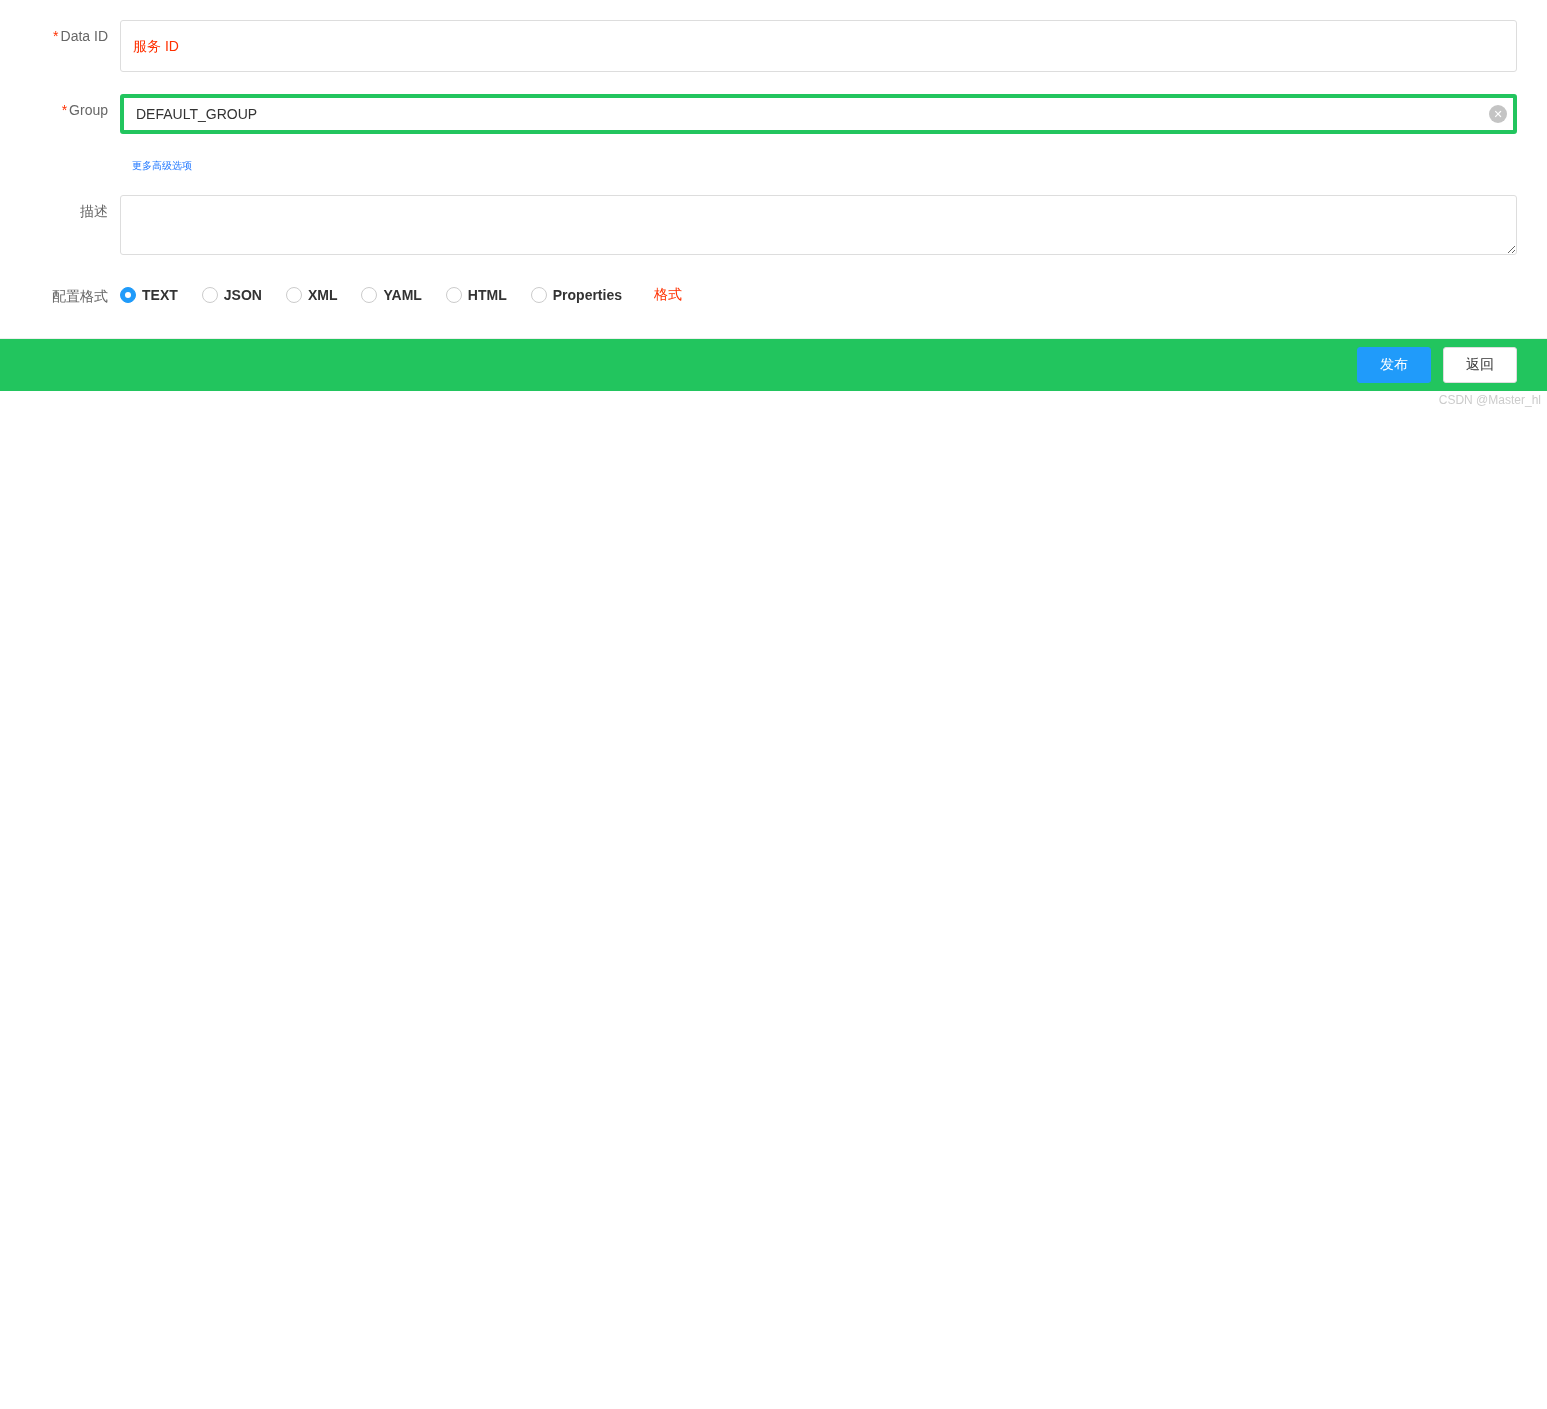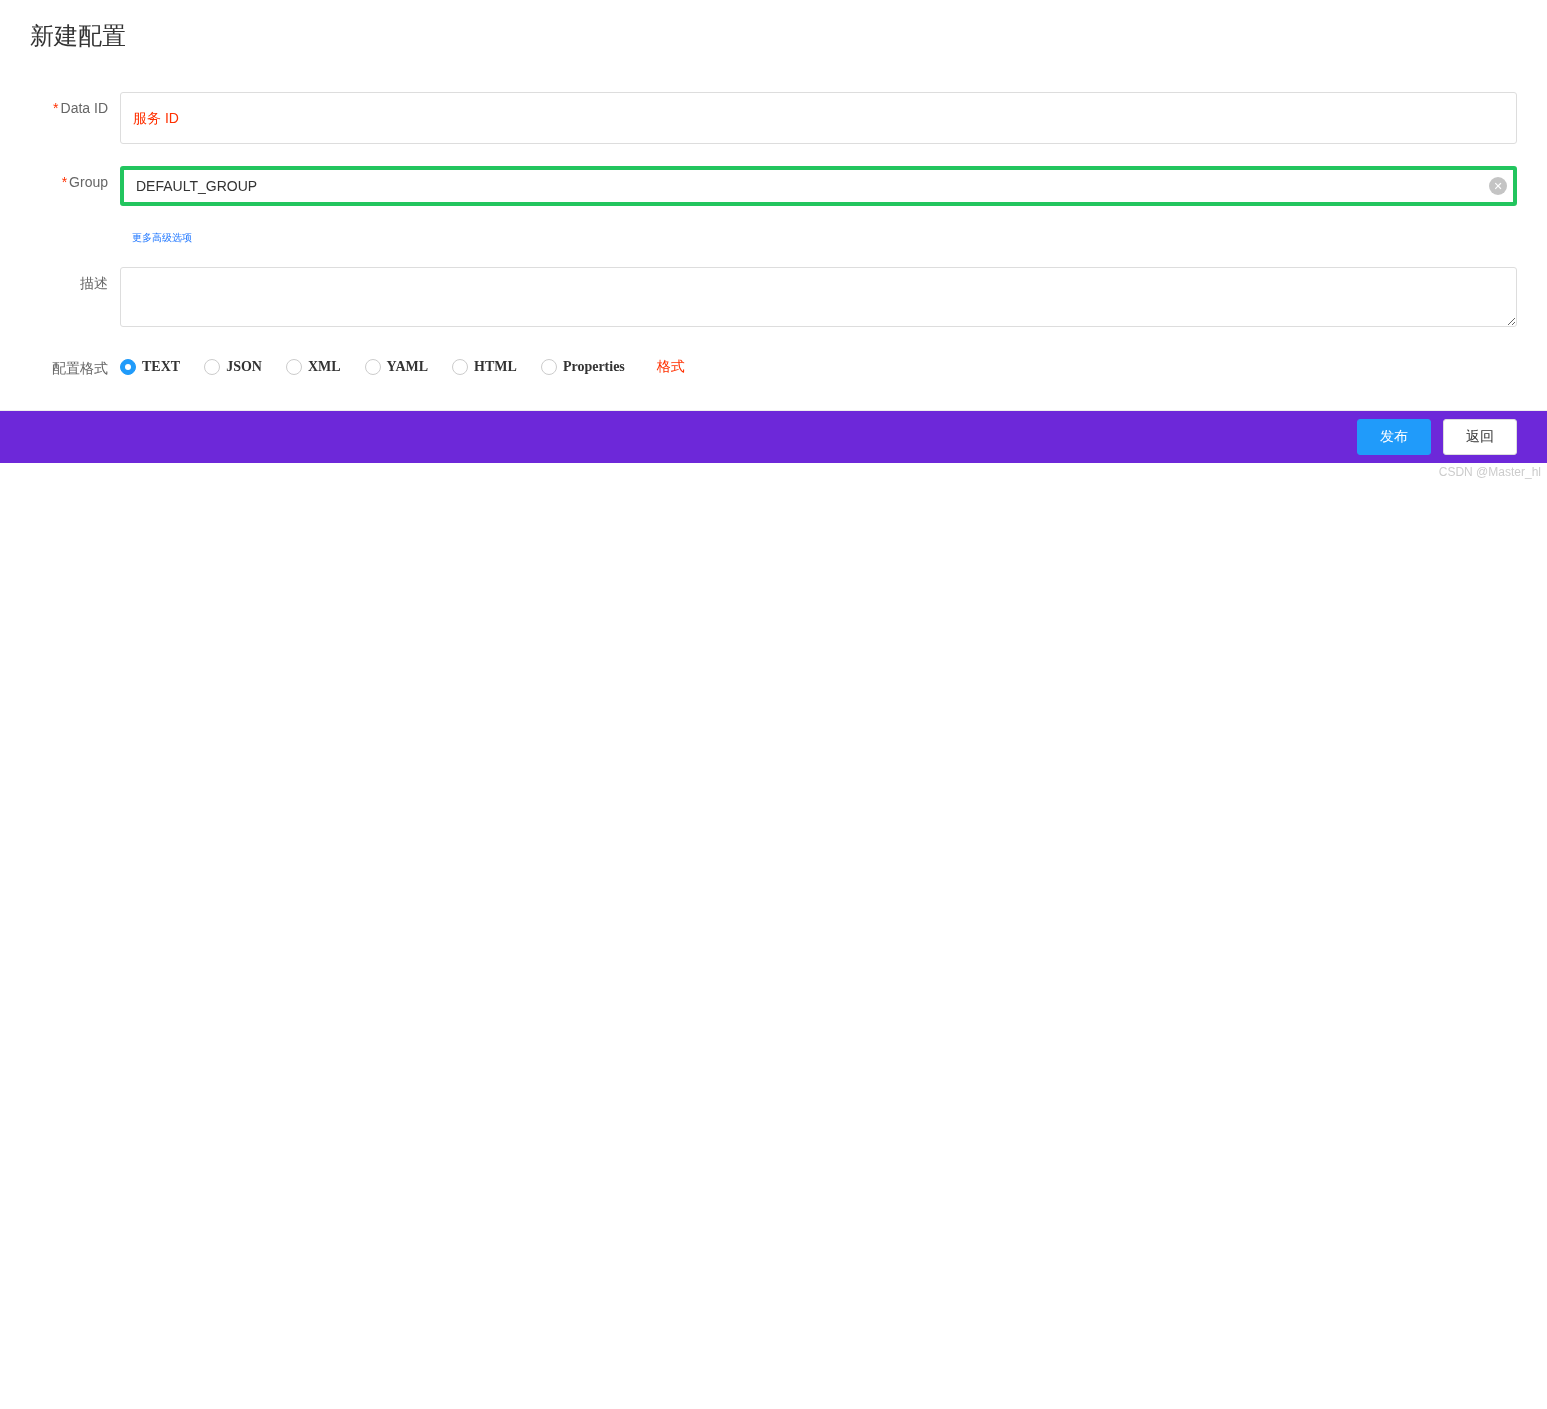--- a/index.html
+++ b/index.html
@@ -105,21 +105,20 @@
       display: flex;
       align-items: center;
       gap: 24px;
       padding-top: 6px;
     }
     .radio-item {
       display: flex;
       align-items: center;
       gap: 6px;
       cursor: pointer;
-      font-family: Liberation Serif, serif;
     }
     .radio-circle {
       width: 16px;
       height: 16px;
       border-radius: 50%;
       border: 1px solid #ccc;
       display: flex;
       align-items: center;
       justify-content: center;
       background: #fff;
@@ -203,21 +202,21 @@
       position: absolute;
       top: 24px;
       left: 0;
       right: 40px;
     }
     .footer-bar {
       display: flex;
       justify-content: flex-end;
       gap: 12px;
       padding: 8px 30px;
-      background: #6d28d9;
+      background: #22c55e;
       border-top: 1px solid #eee;
     }
     .btn {
       padding: 8px 22px;
       border-radius: 3px;
       font-size: 14px;
       cursor: pointer;
       border: 1px solid transparent;
     }
     .btn-primary { background: #209bfa; color: #fff; border-color: #209bfa; }
@@ -226,21 +225,20 @@
       text-align: right;
       color: #ccc;
       font-size: 12px;
       padding: 2px 6px 4px 0;
     }
   </style>
 </head>
 <body>
 
 <div class="container">
-  <h1 class="page-title">新建配置</h1>
 
   
 
   
   <div class="form-row">
     <div class="form-label">
       <span class="req">*</span><span>Data ID</span>
     </div>
     <div class="form-content">
       <input type="text" class="input-text" placeholder="服务 ID" style="">

